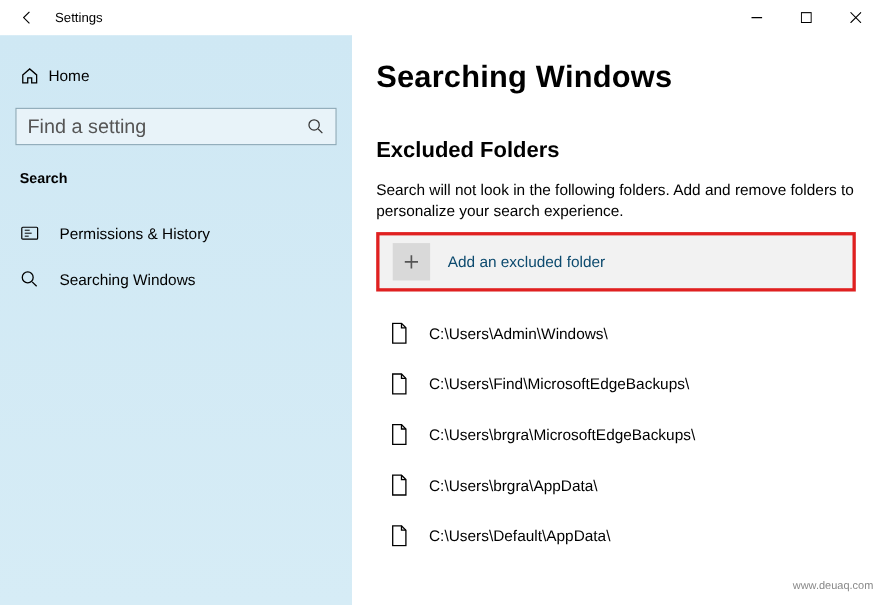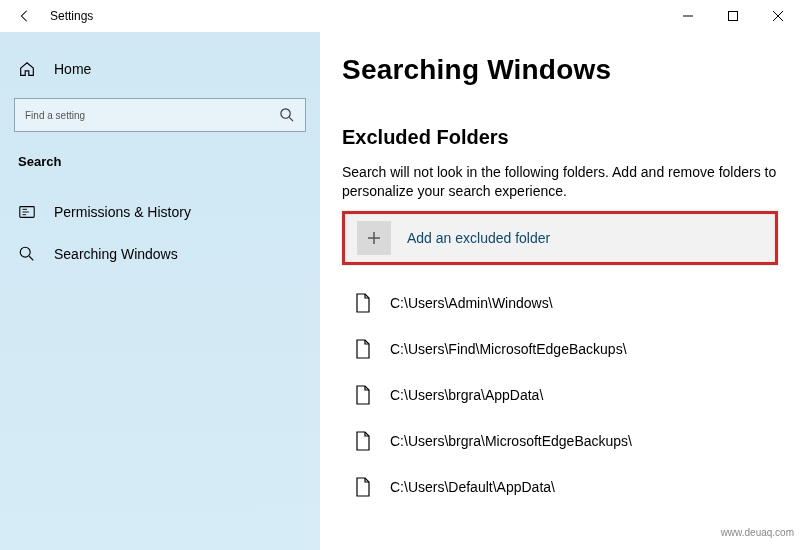--- a/index.html
+++ b/index.html
@@ -9,25 +9,25 @@
   .titlebar-left { display: flex; align-items: center; gap: 18px; padding-left: 18px; }
   .back-btn { width: 14px; height: 14px; display: flex; align-items: center; justify-content: center; }
   .title { font-size: 12px; color: #000; }
   .titlebar-right { margin-left: auto; display: flex; }
   .win-btn { width: 45px; height: 30px; display: flex; align-items: center; justify-content: center; color: #000; }
   .win-btn svg { width: 10px; height: 10px; }
 
   .main { display: flex; height: calc(100% - 32px); }
 
   .sidebar { width: 320px; background: linear-gradient(180deg, #cfe8f4 0%, #d6ecf6 100%); padding: 22px 10px 0 10px; }
-  .home-row { display: flex; align-items: center; gap: 18px; padding: 6px 8px; margin-bottom: 14px; cursor: pointer; }
+  .home-row { display: flex; align-items: center; gap: 8px; padding: 6px 8px; margin-bottom: 14px; cursor: pointer; }
   .home-row .icon { width: 18px; height: 18px; display:flex; align-items:center; justify-content:center;}
   .home-label { font-size: 14px; font-weight: 400; color:#000;}
   .search-box { display: flex; align-items: center; border: 1px solid #8aa7b5; background: #e8f3f9; height: 34px; padding: 0 10px; margin: 0 4px 18px 4px; }
-  .search-box input { flex: 1; border: none; background: transparent; outline: none; font-size: 10px; color:#333; }
+  .search-box input { flex: 1; border: none; background: transparent; outline: none; font-size: 18px; color:#333; }
   .search-box input::placeholder { color:#555; }
   .search-box .icon { width:16px; height:16px; }
   .section-label { font-size: 13px; font-weight: 600; color:#000; padding: 4px 8px; margin-bottom: 18px; }
   .nav-item { display: flex; align-items: center; gap: 18px; padding: 12px 8px; cursor: pointer; }
   .nav-item .icon { width: 18px; height: 18px; display:flex; align-items:center; justify-content:center;}
   .nav-label { font-size: 14px; color:#000; }
 
   .content { flex: 1; padding: 22px 22px 0 22px; overflow-y: auto; }
   .page-title { font-size: 28px; font-weight: 600; letter-spacing: 0.2px; color:#000; margin-bottom: 40px; }
   .subheading { font-size: 20px; font-weight: 600; color:#000; margin-bottom: 14px; }
@@ -154,30 +154,30 @@
           </span>
           <span class="folder-path">C:\Users\Find\MicrosoftEdgeBackups\</span>
         </div>
         <div class="folder-item">
           <span class="folder-icon">
             <svg viewBox="0 0 16 20" width="16" height="20">
               <path d="M2 1 H10 L14 5 V19 H2 Z" fill="none" stroke="#000" stroke-width="1.2"></path>
               <path d="M10 1 V5 H14" fill="none" stroke="#000" stroke-width="1.2"></path>
             </svg>
           </span>
-          <span class="folder-path">C:\Users\brgra\AppData\</span>
+          <span class="folder-path">C:\Users\brgra\MicrosoftEdgeBackups\</span>
         </div>
         <div class="folder-item">
           <span class="folder-icon">
             <svg viewBox="0 0 16 20" width="16" height="20">
               <path d="M2 1 H10 L14 5 V19 H2 Z" fill="none" stroke="#000" stroke-width="1.2"></path>
               <path d="M10 1 V5 H14" fill="none" stroke="#000" stroke-width="1.2"></path>
             </svg>
           </span>
-          <span class="folder-path">C:\Users\brgra\MicrosoftEdgeBackups\</span>
+          <span class="folder-path">C:\Users\brgra\AppData\</span>
         </div>
         <div class="folder-item">
           <span class="folder-icon">
             <svg viewBox="0 0 16 20" width="16" height="20">
               <path d="M2 1 H10 L14 5 V19 H2 Z" fill="none" stroke="#000" stroke-width="1.2"></path>
               <path d="M10 1 V5 H14" fill="none" stroke="#000" stroke-width="1.2"></path>
             </svg>
           </span>
           <span class="folder-path">C:\Users\Default\AppData\</span>
         </div>

